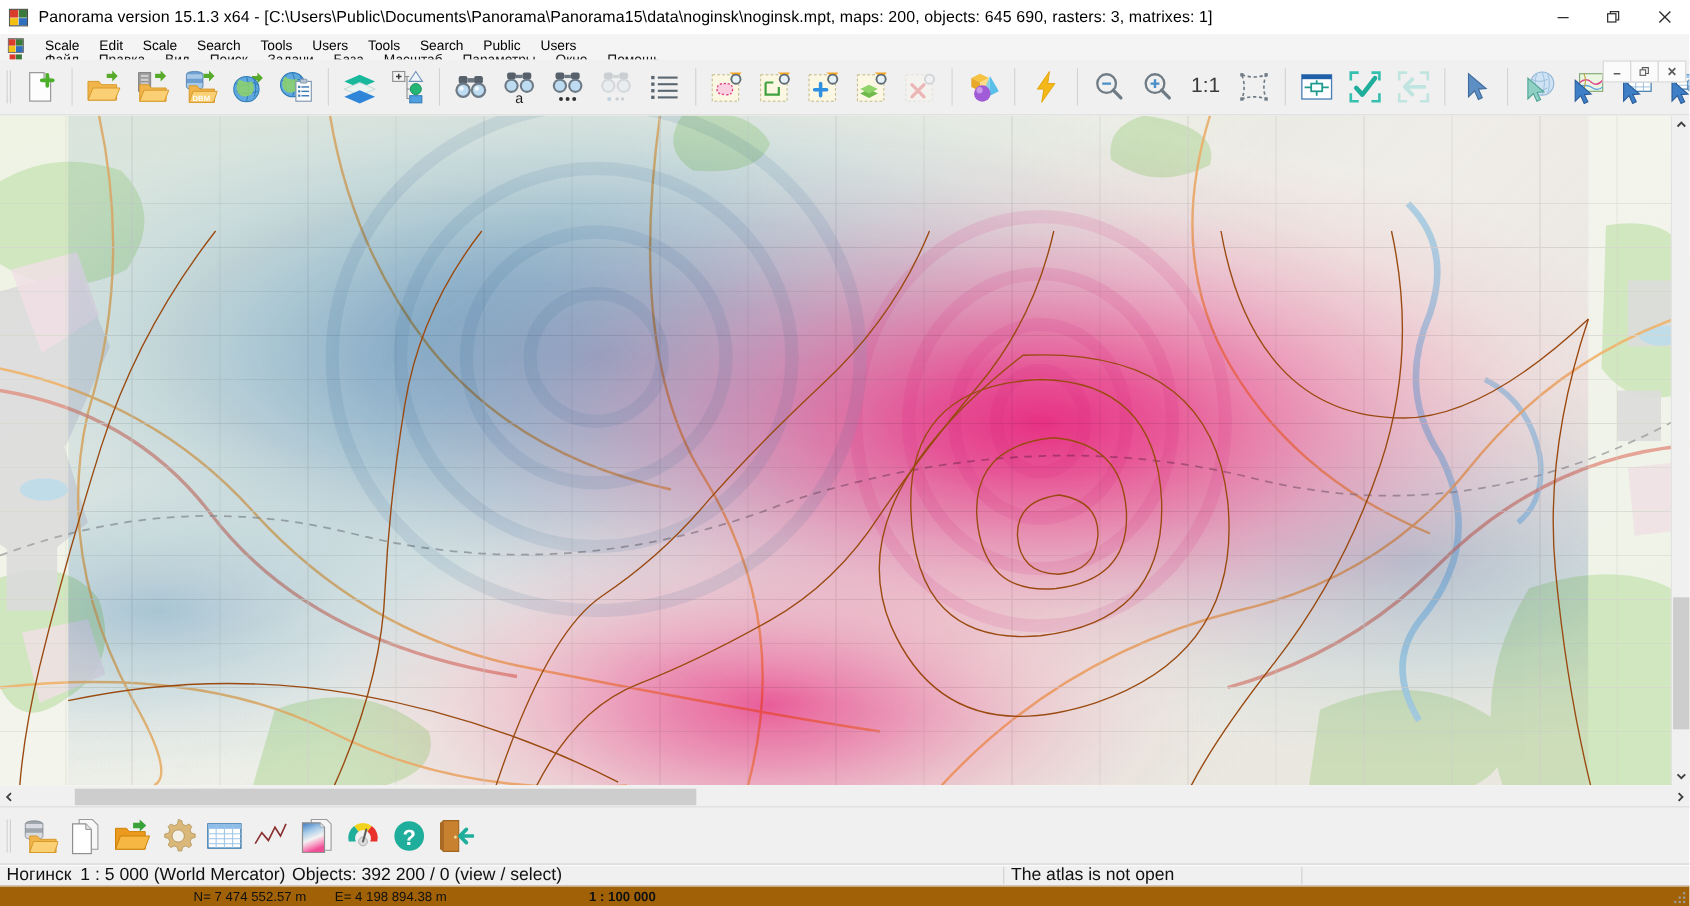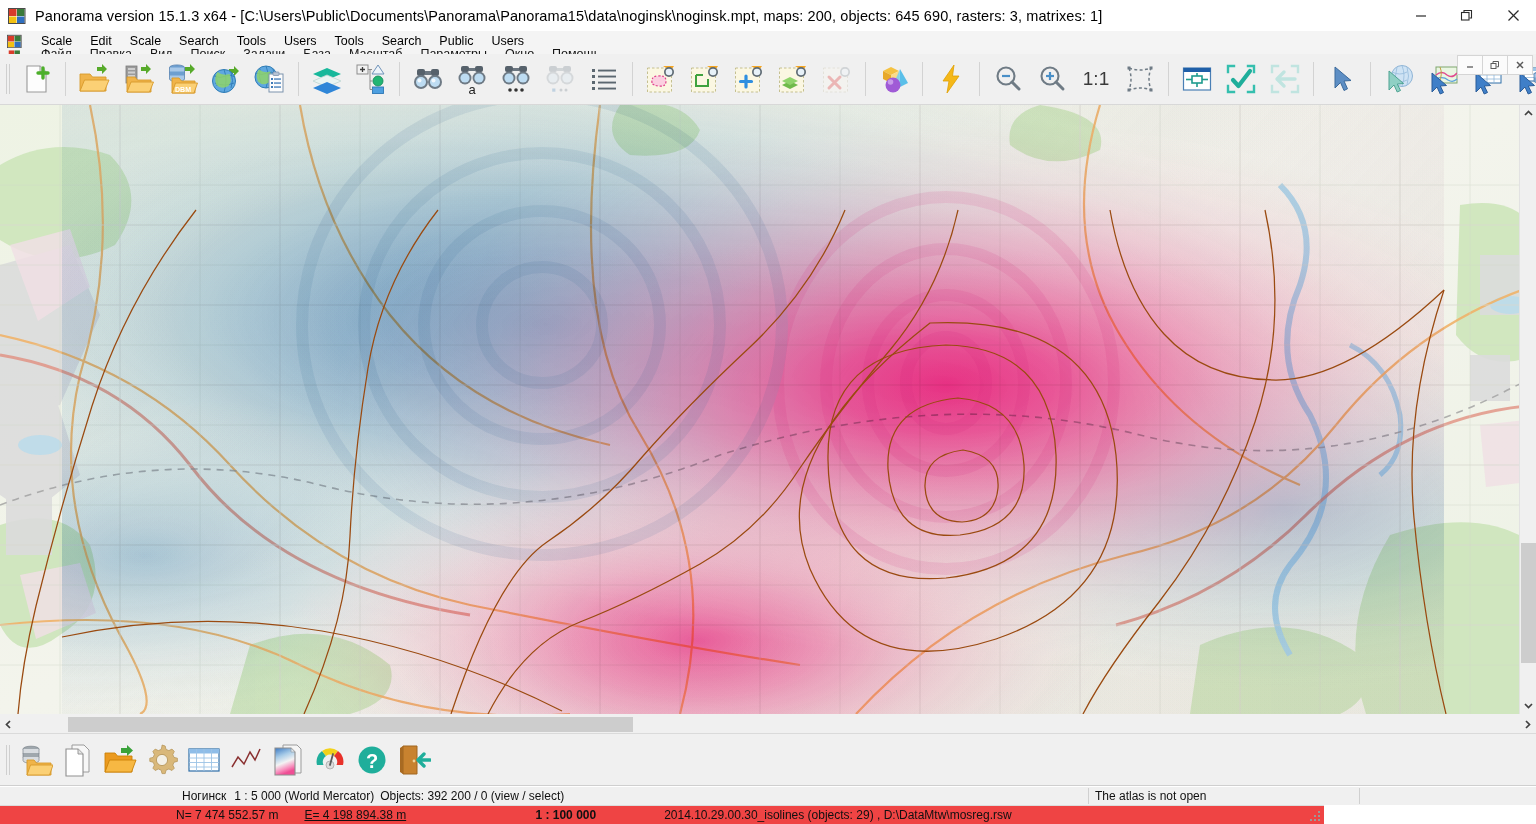--- a/index.html
+++ b/index.html
@@ -101,27 +101,27 @@
     position:absolute; left:0; top:733px; width:1536px; height:53px;
     background:#f0f0f0; border-top:1px solid #dadada; border-bottom:1px solid #cfcfcf;
     display:flex; align-items:center; padding-left:2px;
   }
   .bb-btn { width:42px; height:46px; display:flex; align-items:center; justify-content:center; flex:0 0 auto;}
 
   
   .status1 {
     position:absolute; left:0; top:787px; width:1536px; height:18px;
     background:#f0f0f0; display:flex; align-items:center;
-    font-size:12px; color:#101010;justify-content:center;
+    font-size:16px; color:#101010;
   }
   .status1 .cell { height:18px; display:flex; align-items:center; padding:0 6px;}
   .status1 .divider { width:1px; height:16px; background:#d0d0d0; }
   .status2 {
-    position:absolute; left:0; top:805px; width:1324px; height:19px;
-    background:#ef4444; border-top:1px solid #dcdcdc;
+    position:absolute; left:0; top:805px; width:1536px; height:19px;
+    background:#a16207; border-top:1px solid #dcdcdc;
     display:flex; align-items:center; font-size:12px; color:#101010;
   }
   .status2 .cell { height:18px; display:flex; align-items:center; padding:0 8px; }
   .grip-dots { position:absolute; right:2px; bottom:1px; width:14px; height:14px; }
 </style>
 </head>
 <body>
 
 <div id="app">
 
@@ -902,23 +902,22 @@
       <span>Objects: 392 200 / 0 (view / select)</span>
     </div>
     <div class="divider"></div>
     <div class="cell" style="width:270px;">The atlas is not open</div>
     <div class="divider"></div>
   </div>
 
   <div class="status2">
     <div class="cell" style="width:168px;"></div>
     <div class="cell">N= 7 474 552.57 m</div>
-    <div class="cell" style="padding-left:18px;text-decoration:underline;">E= 4 198 894.38 m</div>
+    <div class="cell" style="padding-left:18px;">E= 4 198 894.38 m</div>
     <div class="cell" style="width:190px; justify-content:flex-end;font-weight:bold;">1 : 100 000</div>
-    <div class="cell" style="padding-left:60px;">2014.10.29.00.30_isolines   (objects: 29) , D:\DataMtw\mosreg.rsw</div>
     <div class="grip-dots">
       <svg width="14" height="14" viewBox="0 0 14 14">
         <g fill="#9a9a9a">
           <rect x="10" y="2" width="2" height="2"></rect>
           <rect x="6" y="6" width="2" height="2"></rect>
             <rect x="10" y="6" width="2" height="2"></rect>
           <rect x="2" y="10" width="2" height="2"></rect>
             <rect x="6" y="10" width="2" height="2"></rect>
             <rect x="10" y="10" width="2" height="2"></rect>
         </g>

